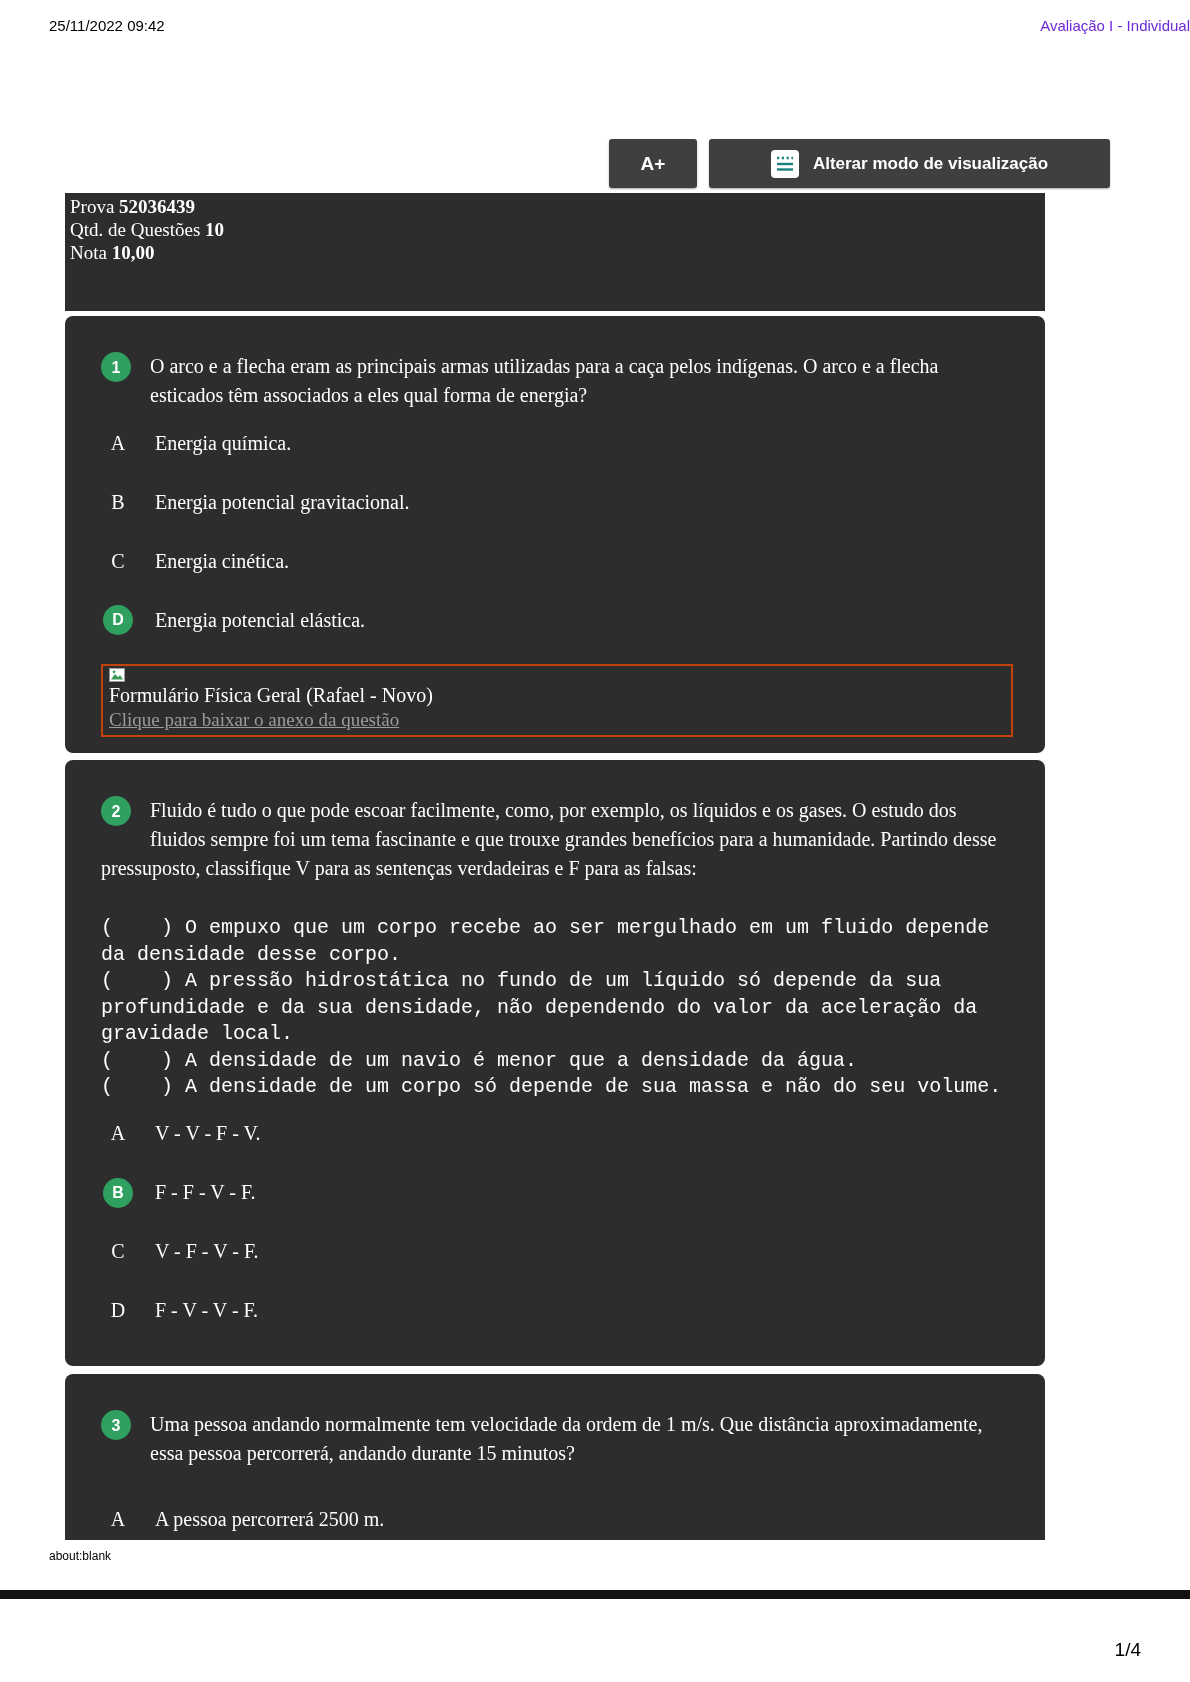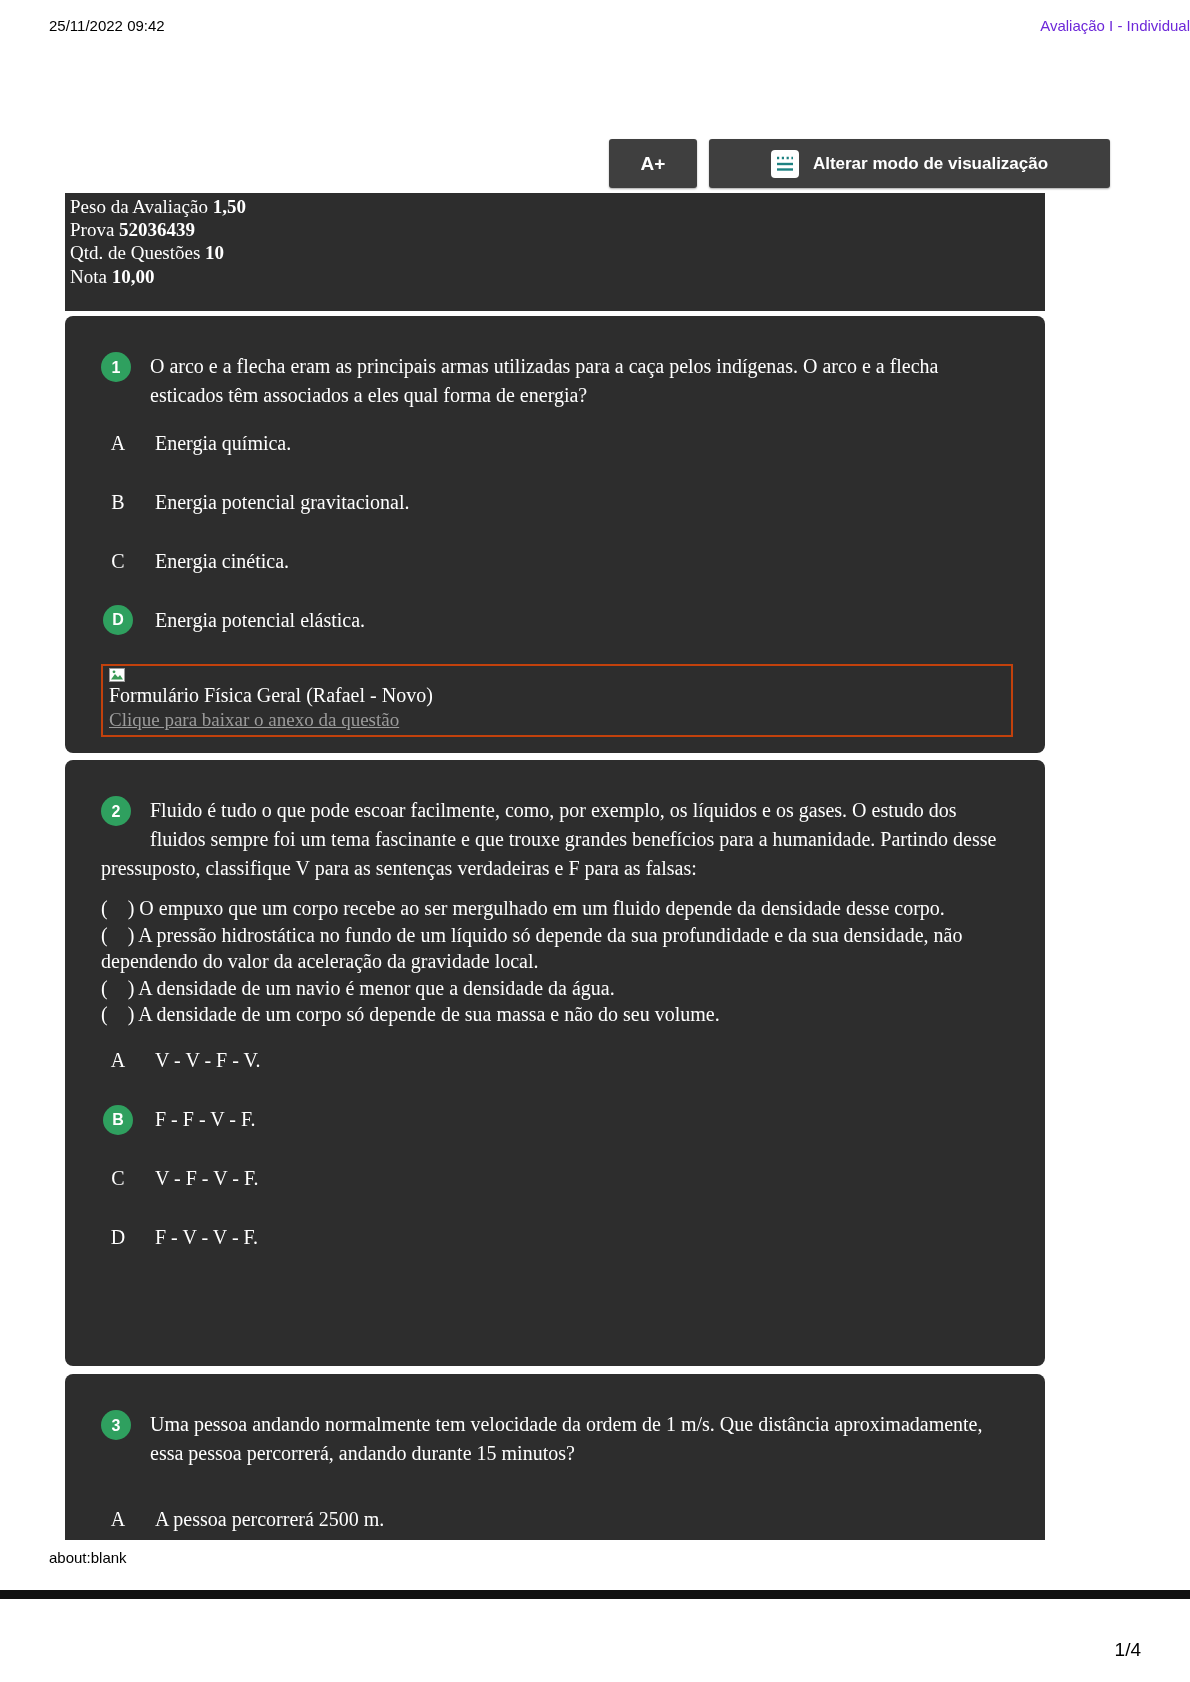--- a/index.html
+++ b/index.html
@@ -5,21 +5,21 @@
   html, body { margin:0; padding:0; }
   body {
     width:1190px; height:1682px; position:relative; background:#ffffff;
     font-family:"Liberation Sans", sans-serif; overflow:hidden;
   }
   .screen { position:absolute; inset:0; }
 
   
   .ph-date { position:absolute; left:49px; top:17px; font-size:15px; color:#000; }
   .ph-title { position:absolute; left:0; right:0; top:17px; text-align:right; font-size:15px; color:#6d28d9; }
-  .pf-url { position:absolute; left:49px; top:1549px; font-size:15px; color:#000; }
+  .pf-url { position:absolute; left:49px; top:1549px; font-size:12px; color:#000; }
   .pf-page { position:absolute; right:49px; top:1639px; font-size:19px; color:#000; }
   .bottom-strip { position:absolute; left:0; top:1590px; width:1190px; height:9px; background:#121212; }
 
   
   .btn {
     position:absolute; top:139px; height:49px; border:none; cursor:pointer;
     background:var(--button-bg, #3f3f3f); color:#fff; border-radius:3px;
     font-family:"Liberation Sans", sans-serif; font-weight:bold;
     display:flex; align-items:center; justify-content:center;
     box-shadow:0 1px 2px rgba(0,0,0,0.35);
@@ -47,21 +47,21 @@
   .q3 { top:1374px; height:166px; border-radius:8px 8px 0 0; overflow:hidden; }
 
   .q-text { font-size:20px; line-height:29px; }
   .q-num {
     float:left; width:30px; height:30px; border-radius:50%;
     background:var(--accent-green, #2fa05f); color:#fff;
     font-family:"Liberation Sans", sans-serif; font-weight:bold; font-size:16px;
     display:flex; align-items:center; justify-content:center; margin-right:19px;
   }
 
-  .statements { clear:left; margin-top:12px; font-size:20px; line-height:26.5px; }
+  .statements { clear:left; margin-top:32px; font-size:20px; line-height:26.5px;font-family:Liberation Mono, monospace; }
   .statements p { margin:0; white-space:pre-wrap; }
   .prompt { clear:left; margin:15px 0 0 0; font-size:20px; line-height:26px; }
 
   .options { clear:left; margin-top:18px; }
   .q2 .options { margin-top:18px; }
   .q3 .options { margin-top:36px; }
   .opt { display:flex; align-items:center; height:30px; margin-bottom:29px; cursor:pointer; }
   .badge {
     width:30px; height:30px; margin-left:2px; margin-right:22px; flex:0 0 30px;
     display:flex; align-items:center; justify-content:center;
@@ -100,21 +100,20 @@
           <line x1="6" y1="8" x2="22" y2="8" stroke-dasharray="2.2 2.6"></line>
           <line x1="6" y1="14" x2="22" y2="14"></line>
           <line x1="6" y1="19.5" x2="22" y2="19.5"></line>
         </g>
       </svg>
     </span>
     <span>Alterar modo de visualização</span>
   </button>
 
   <div class="summary">
-    <div class="sum-row"><span>Peso da Avaliação</span> <b>1,50</b></div>
     <div class="sum-row"><span>Prova</span> <b>52036439</b></div>
     <div class="sum-row"><span>Qtd. de Questões</span> <b>10</b></div>
     <div class="sum-row"><span>Nota</span> <b>10,00</b></div>
   </div>
 
   <section class="card q1">
     <div class="q-text">
       <span class="q-num">1</span>
       <span>O arco e a flecha eram as principais armas utilizadas para a caça pelos indígenas. O arco e a flecha esticados têm associados a eles qual forma de energia?</span>
     </div>

